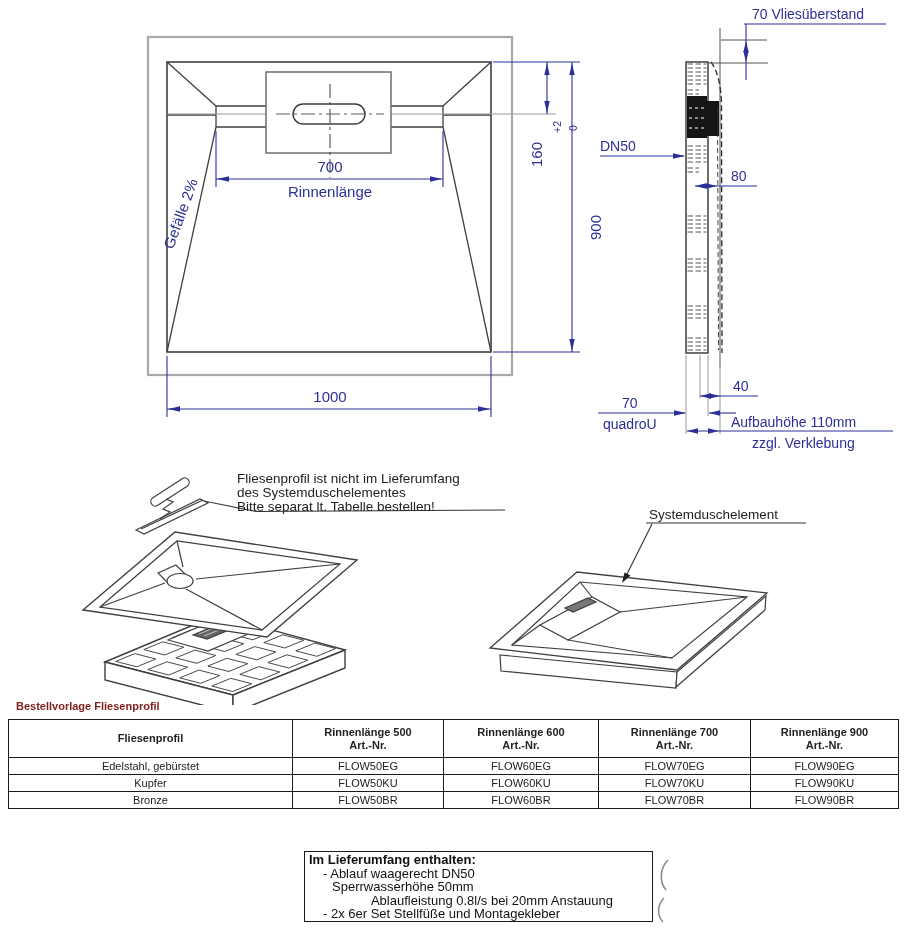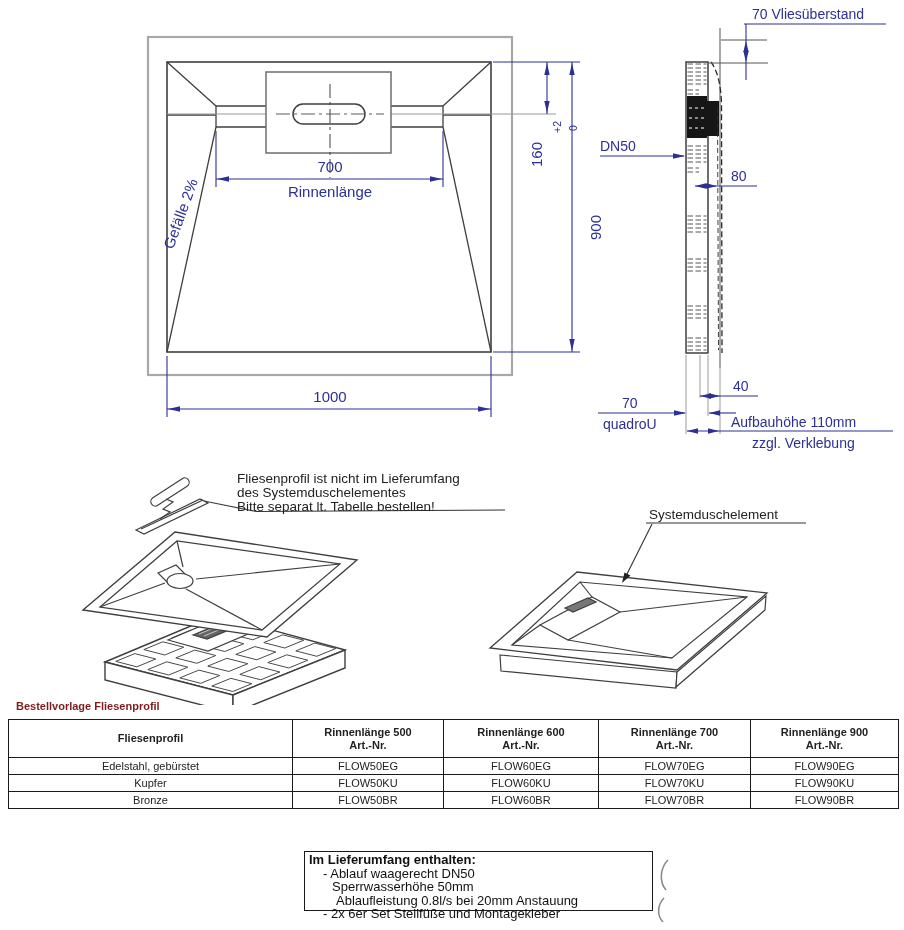--- a/index.html
+++ b/index.html
@@ -8,26 +8,26 @@
   svg text{font-family:"Liberation Sans",sans-serif;}
   .abs{position:absolute;}
   
   .tbl-title{position:absolute;left:16px;top:700px;font-size:11px;font-weight:bold;color:#7f1d1d;}
   table.order{position:absolute;left:8px;top:719px;border-collapse:collapse;table-layout:fixed;}
   table.order th,table.order td{border:1.6px solid #1a1a1a;text-align:center;vertical-align:middle;
         padding:0;font-size:11px;color:#222;}
   table.order thead th{font-weight:bold;height:37px;line-height:1.15;}
   table.order tbody td{height:16px;font-weight:normal;}
   
-  .inc-box{position:absolute;left:304px;top:851px;width:349px;height:60px;border:1.6px solid #1a1a1a;
+  .inc-box{position:absolute;left:304px;top:851px;width:349px;height:71px;border:1.6px solid #1a1a1a;
         box-sizing:border-box;padding:1px 4px 0 4px;font-size:13px;line-height:13.6px;color:#111;}
   .inc-box .t{font-weight:bold;}
   .inc-line.i1{padding-left:14px;}
   .inc-line.i2{padding-left:23px;}
-  .inc-line.i3{padding-left:27px;}
+  .inc-line.i3{padding-left:27px;text-align:center;}
   .inc-line.i4{padding-left:14px;}
 </style>
 </head>
 <body>
 
 <div class="page">
 
   <svg class="abs" style="left:0;top:0" width="904" height="460" viewBox="0 0 904 460">
 
     <g fill="none" stroke="#3f3f3f" stroke-width="1.6">

